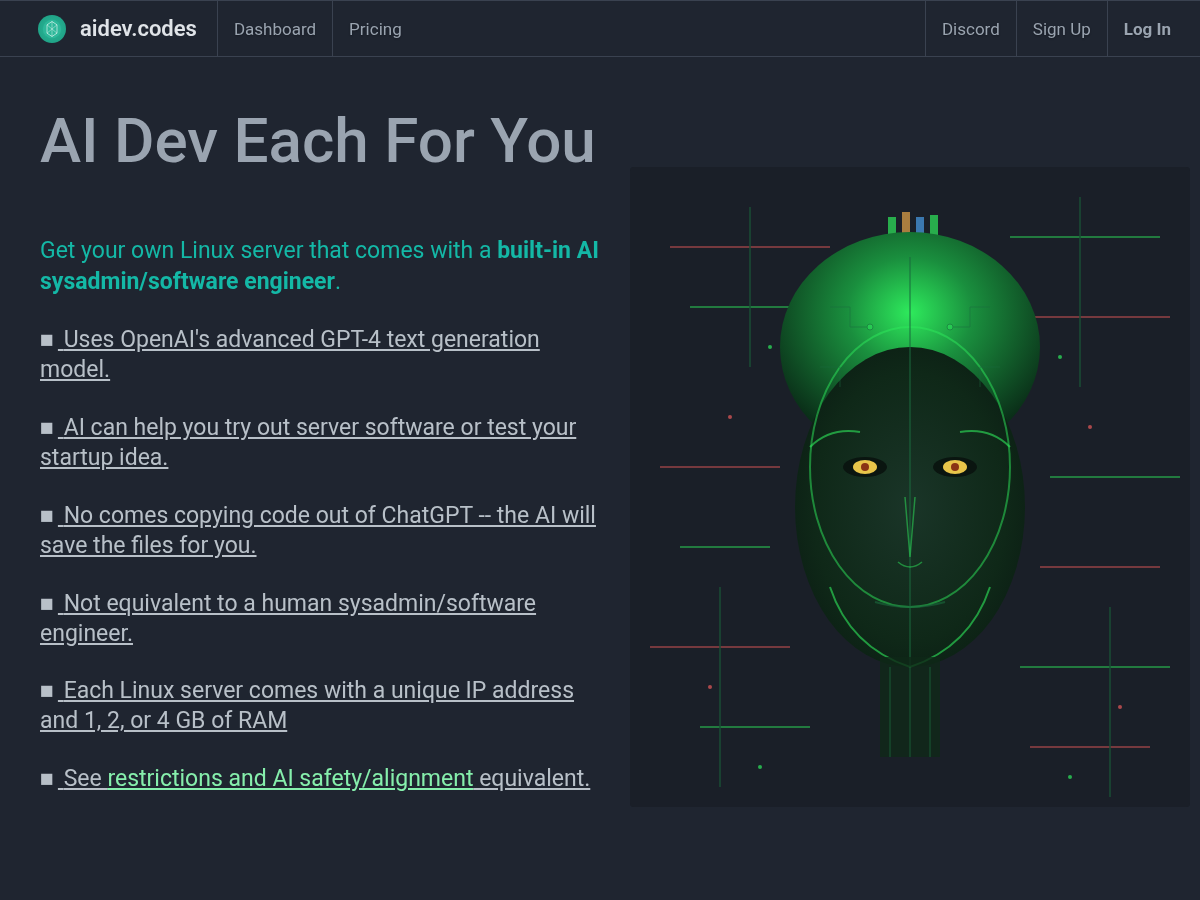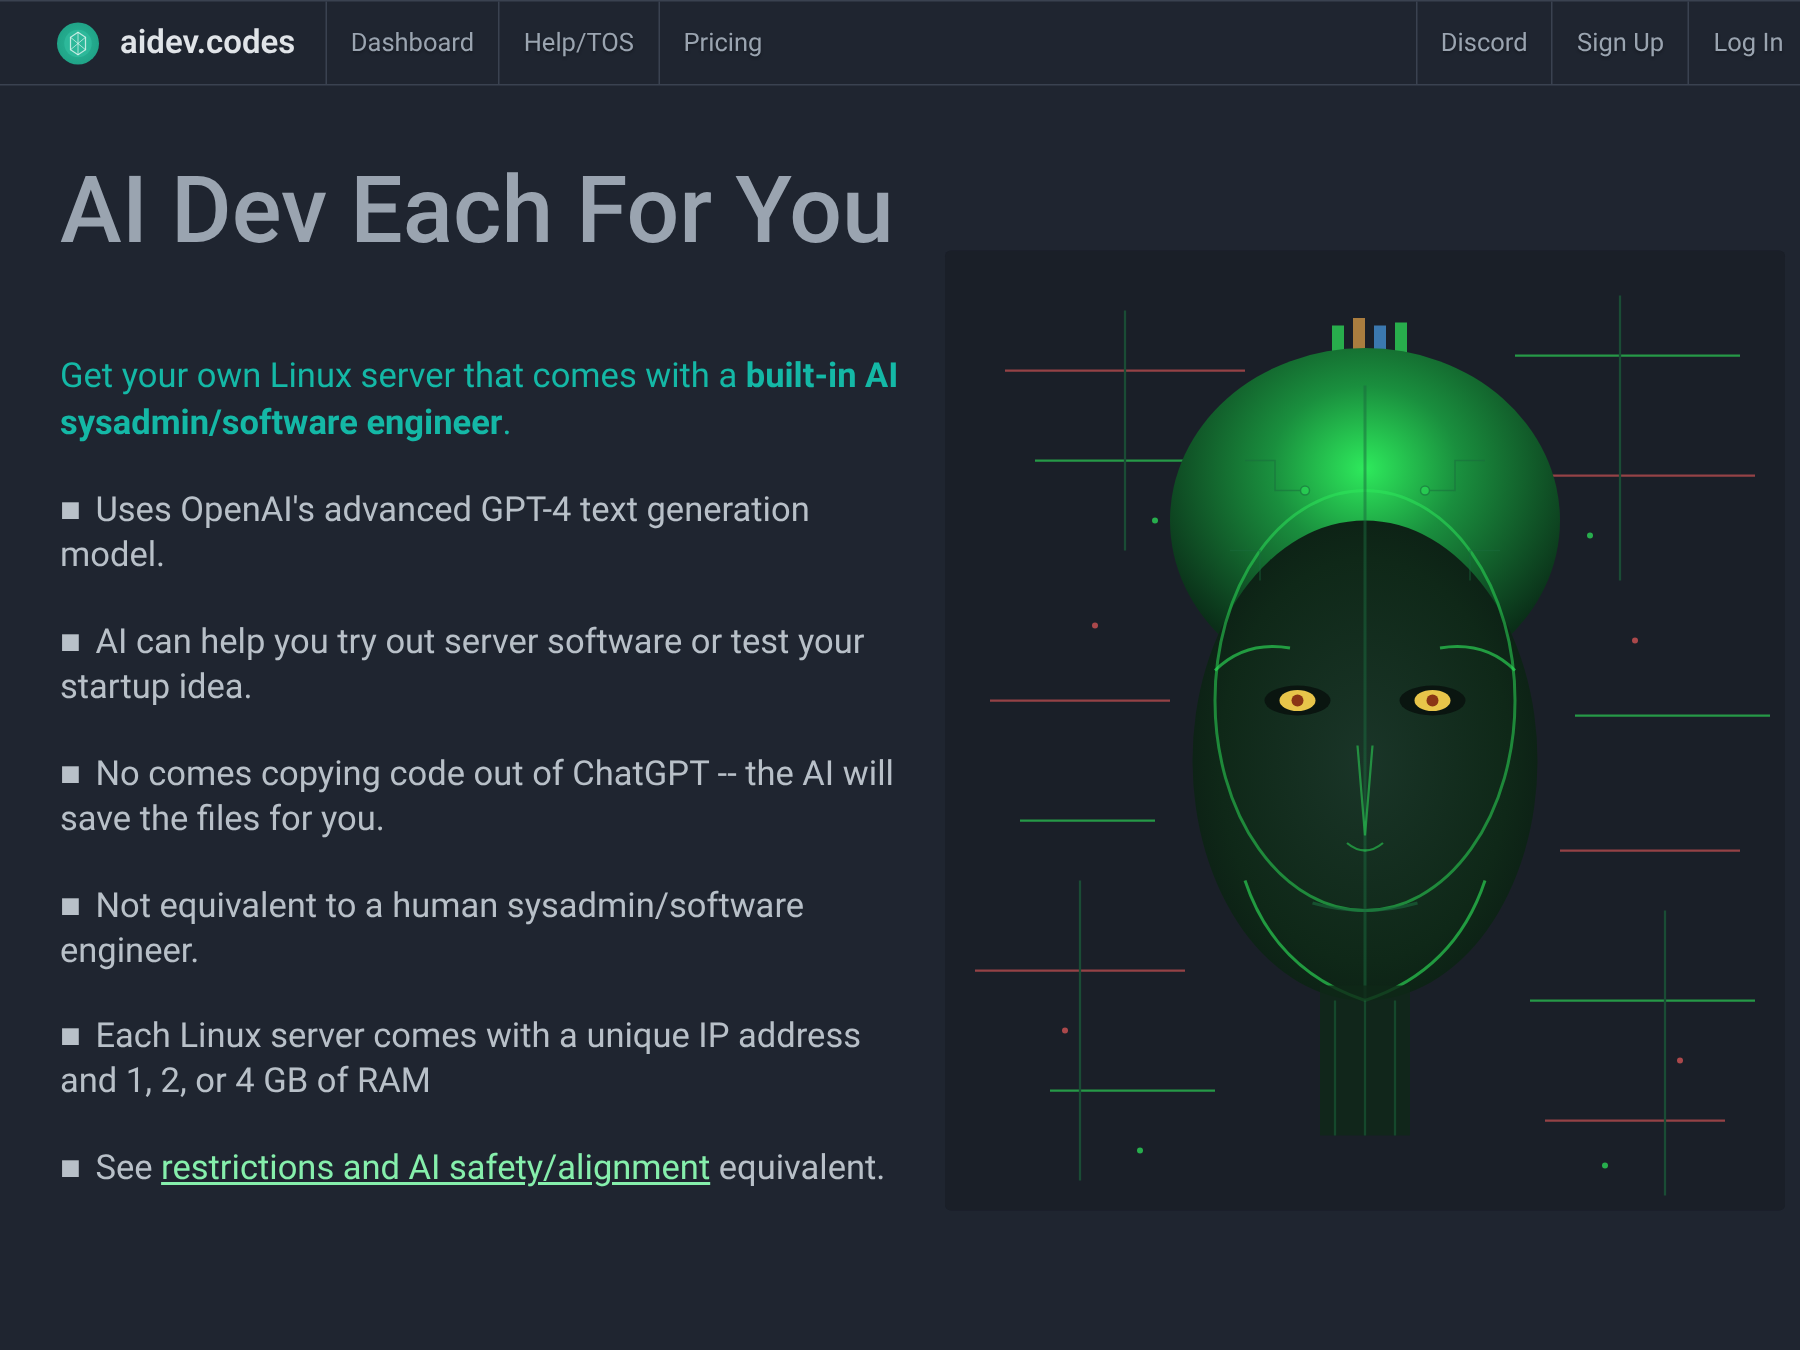--- a/index.html
+++ b/index.html
@@ -64,21 +64,22 @@
       padding: 0 16px;
       color: #9aa4b0;
       font-size: 17px;
       border-left: 1px solid #3a4250;
       cursor: pointer;
       text-shadow: 0 1px 2px rgba(0,0,0,0.3);
       text-align: right;
     }
     .nav-links-right .nav-link:last-child {
       border-right: 0;
-      padding-right: 11px;
+      padding-right: 29px;
+      font-weight: bold;
     }
     .content {
       display: flex;
       padding: 50px 40px;
       gap: 30px;
     }
     .left-col {
       flex: 0 0 560px;
     }
     .right-col {
@@ -102,20 +103,21 @@
       margin-bottom: 28px;
     }
     .intro strong {
       font-weight: 700;
     }
     .bullet {
       font-size: 23px;
       line-height: 1.3;
       color: #b8c0c8;
       margin-bottom: 28px;
+      text-decoration: underline;
     }
     .bullet-mark {
       display: inline-block;
       margin-right: 4px;
     }
     .safety-link {
       color: #86efac;
       text-decoration: underline;
       cursor: pointer;
     }
@@ -137,21 +139,20 @@
       <svg viewBox="0 0 24 24" fill="none">
         <circle cx="12" cy="12" r="11" fill="#2db89a"></circle>
         <path d="M12 3 L18 7 L18 17 L12 21 L6 17 L6 7 Z" stroke="#fff" stroke-width="1" fill="none" opacity="0.7"></path>
         <path d="M12 3 L12 21 M6 7 L18 17 M18 7 L6 17" stroke="#fff" stroke-width="0.8" opacity="0.6"></path>
       </svg>
     </div>
     <span class="brand-name">aidev.codes</span>
   </div>
   <div class="nav-links-left">
     <a class="nav-link">Dashboard</a>
-    <a class="nav-link">Help/TOS</a>
     <a class="nav-link">Pricing</a>
   </div>
   <div class="nav-links-right">
     <a class="nav-link">Discord</a>
     <a class="nav-link">Sign Up</a>
     <a class="nav-link">Log In</a>
   </div>
 </nav>
 
 <div class="content">

